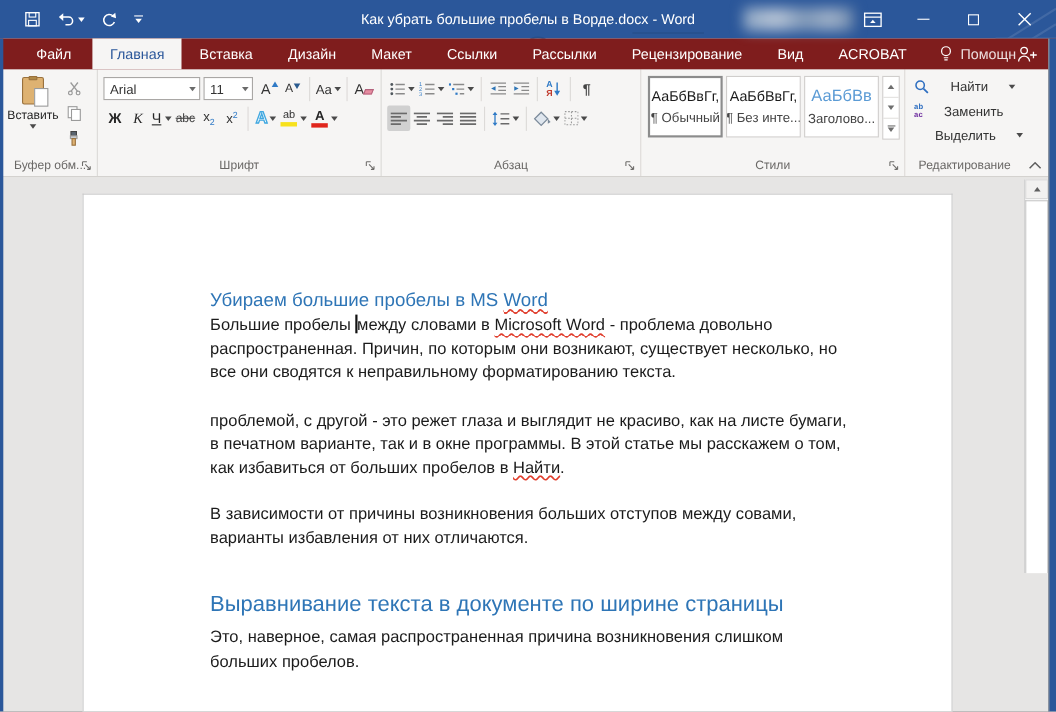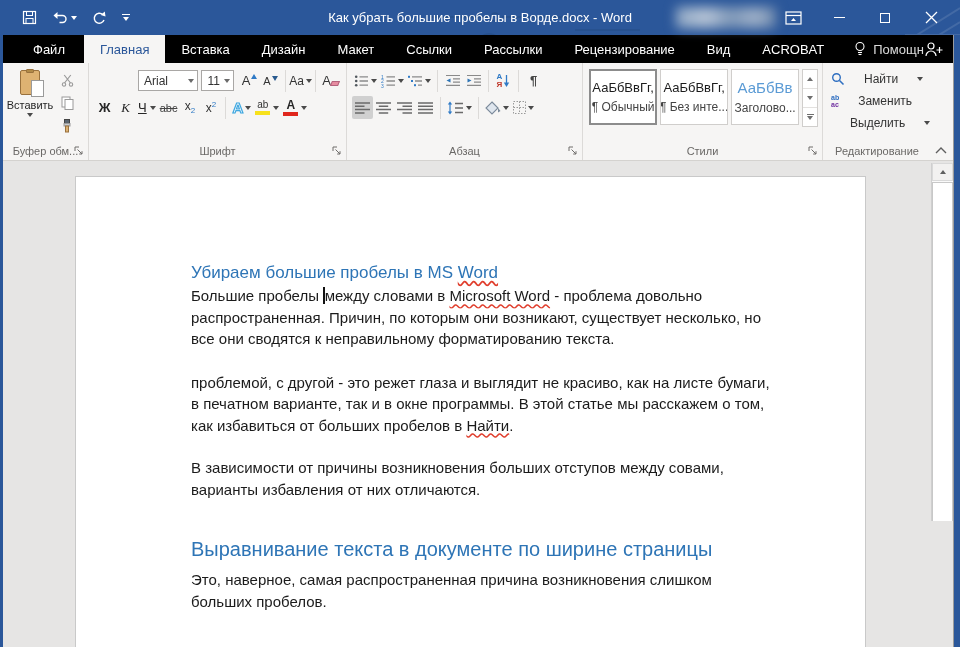--- a/index.html
+++ b/index.html
@@ -20,36 +20,36 @@
     filter:blur(6px); border-radius:2px; }
   .win-controls { position:absolute; right:6px; top:0; height:35px; display:flex; z-index:2; }
   .win-btn { width:46px; height:35px; display:flex; align-items:center; justify-content:center; }
   .minbar { width:11px; height:1px; background:#fff; }
   .maxbox { width:10px; height:10px; border:1px solid #fff; }
   .caret-w { width:0; height:0; border-left:3px solid transparent; border-right:3px solid transparent; border-top:4px solid #fff; }
   .caret-d { width:0; height:0; border-left:3px solid transparent; border-right:3px solid transparent; border-top:4px solid #4a4a4a; }
   .qat-custom { display:flex; flex-direction:column; align-items:center; gap:2px; }
   .qat-custom .bar { width:8px; height:1px; background:#fff; }
   
-  .tabrow { position:absolute; left:0; top:35px; width:960px; height:28px; background:#000000; display:flex; align-items:stretch; color:#fff; font-size:13px; z-index:1; }
+  .tabrow { position:absolute; left:0; top:35px; width:960px; height:28px; background:#7f1d1d; display:flex; align-items:stretch; color:#fff; font-size:13px; z-index:1; }
   .tab { display:flex; align-items:center; padding:0 16px; cursor:default; white-space:nowrap; }
   .tab.file { margin-left:14px; padding:0 19px; }
   .tab.active { background:#f6f5f4; color:#2b579a; }
   .help-box { display:flex; align-items:center; gap:7px; margin-left:14px; color:rgba(255,255,255,.85); }
   .tr-icons { margin-left:auto; display:flex; align-items:center; gap:32px; margin-right:20px; }
   
   .ribbon { position:absolute; left:0; top:63px; width:953px; height:98px; background:#f6f5f4; border-bottom:1px solid #d4d2cf; display:flex; padding-left:3px; }
   .group { position:relative; border-right:1px solid #dcdad8; padding:4px 2px 18px 2px; flex:none; }
   .group-label { position:absolute; bottom:3px; left:0; right:0; text-align:center; font-size:11px; color:#6a6866; white-space:nowrap; overflow:hidden; }
   .launcher { position:absolute; bottom:4px; right:4px; width:10px; height:10px; }
   .rrow { display:flex; align-items:center; height:27px; padding:0 3px; }
   .btn { display:flex; align-items:center; justify-content:center; min-width:21px; height:23px; padding:0 2px; border-radius:2px; color:#262626; }
   .btn.sel { background:#d0d0d0; }
   .vsep { width:1px; height:22px; background:#dcdad8; margin:0 4px; flex:none; }
-  .combo { height:21px; background:#fff; border:1px solid #a9a7a5; display:flex; align-items:center; justify-content:space-between; font-size:12px; color:#333; padding:0 3px 0 5px;margin-left:44px; }
+  .combo { height:21px; background:#fff; border:1px solid #a9a7a5; display:flex; align-items:center; justify-content:space-between; font-size:12px; color:#333; padding:0 3px 0 5px; }
   .combo .caret-d { border-top-color:#6a6a6a; }
   
   .paste-btn { width:50px; display:flex; flex-direction:column; align-items:center; padding-top:3px; }
   .clip { position:relative; width:20px; height:25px; background:#deb272; border:1px solid #99713d; border-radius:2px; }
   .clip-top { position:absolute; left:5px; top:-2px; width:8px; height:4px; background:#b08947; border:1px solid #99713d; border-radius:1px; }
   .clip-page { position:absolute; right:-5px; bottom:-3px; width:13px; height:17px; background:#fff; border:1px solid #9a9a9a; }
   .paste-label { font-size:11px; color:#262626; margin-top:4px; }
   .clip-col { display:flex; flex-direction:column; gap:1px; padding-top:2px; }
   .smallbtn { width:24px; height:22px; display:flex; align-items:center; justify-content:center; }
   

